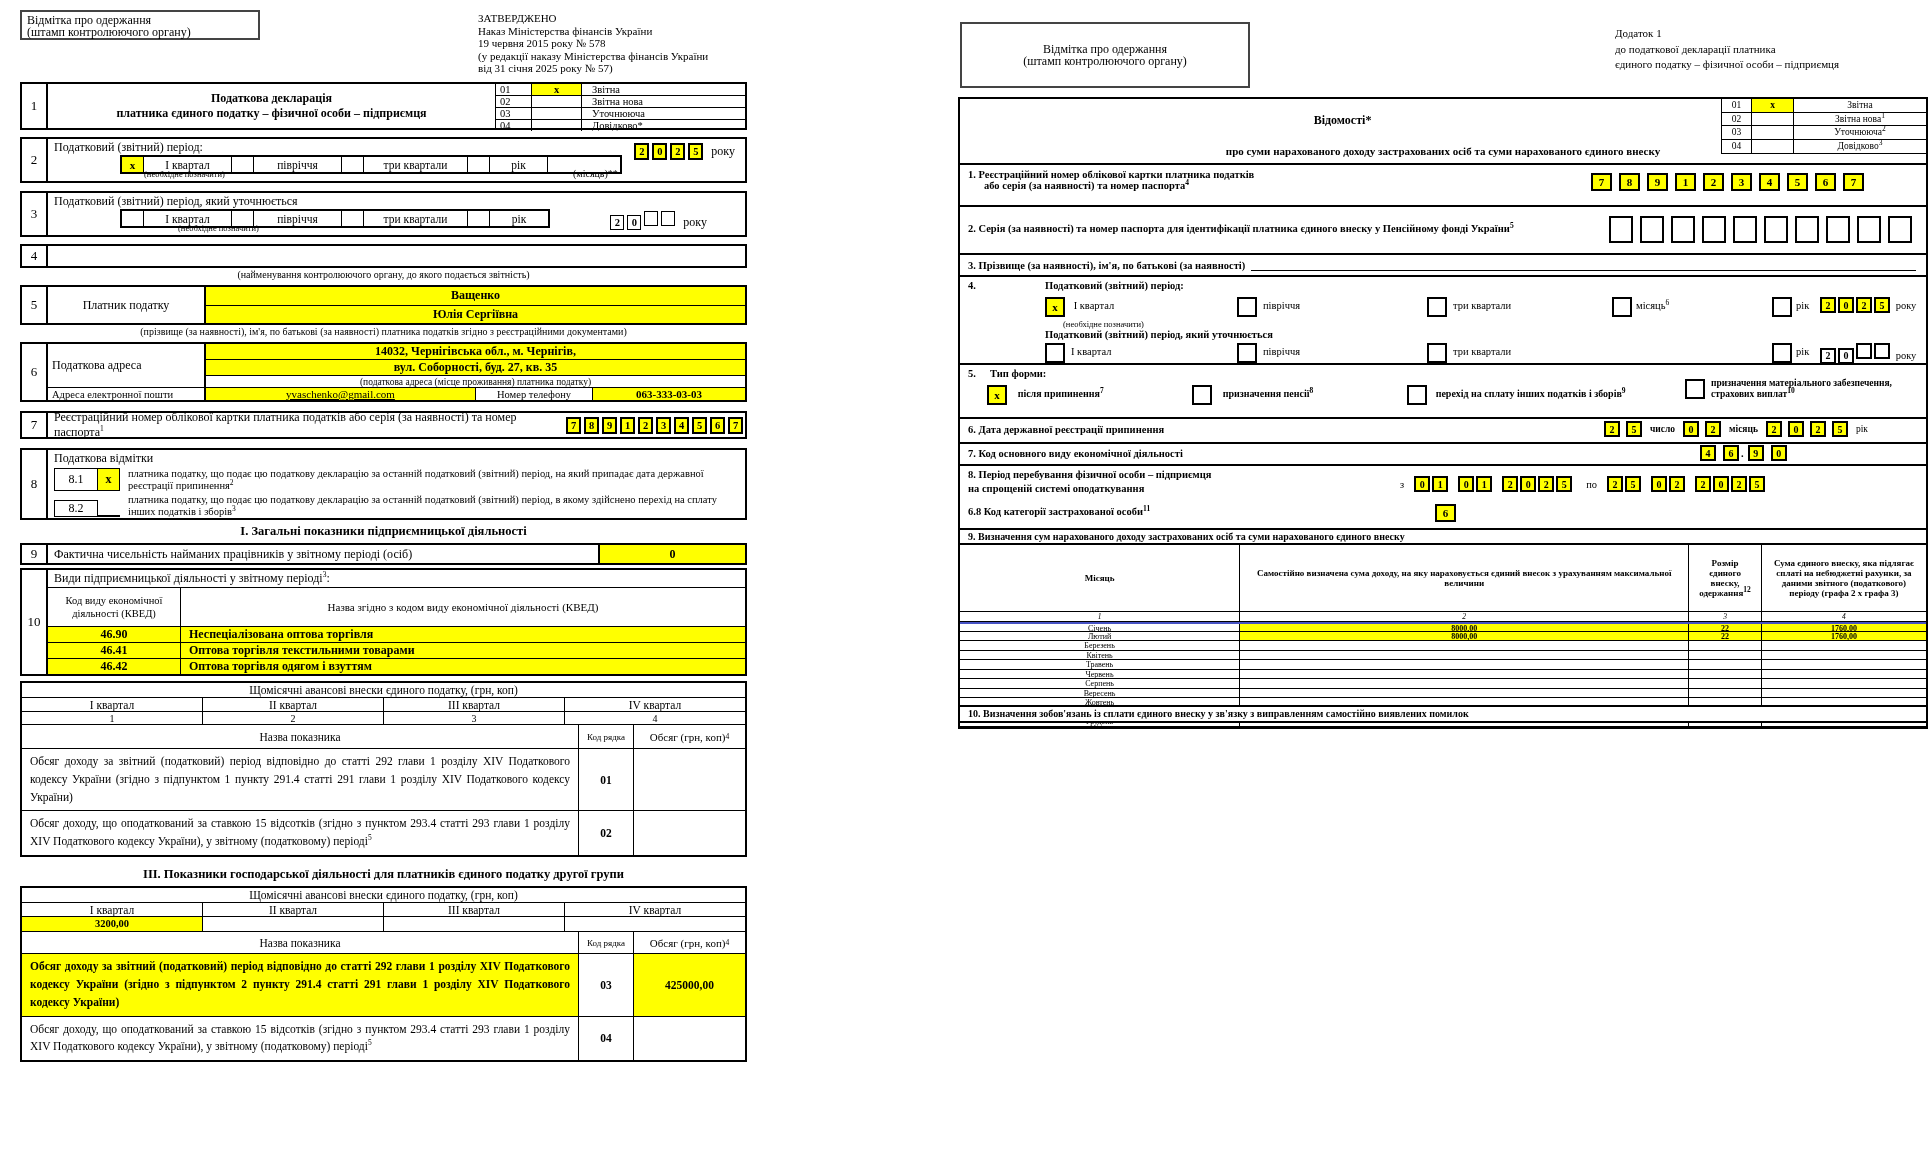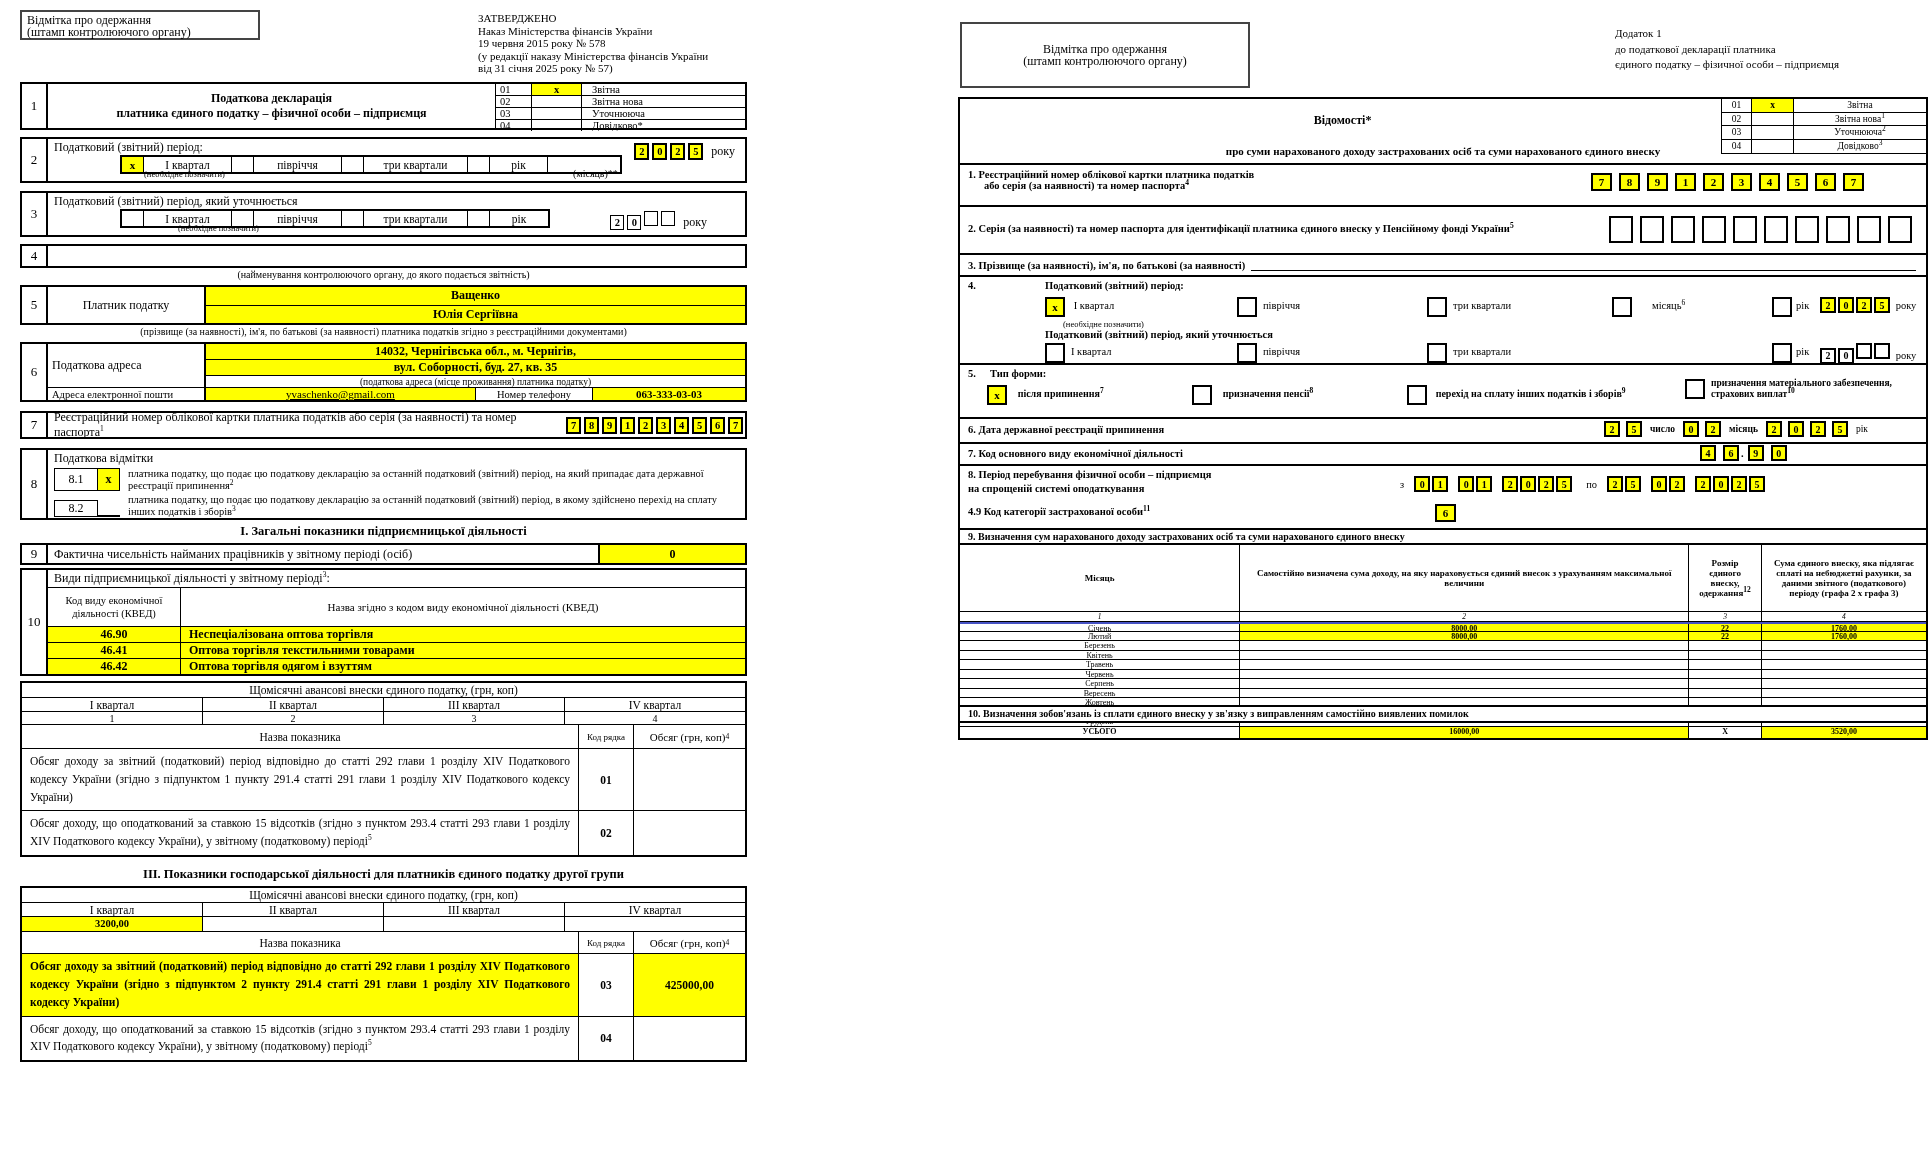--- a/index.html
+++ b/index.html
@@ -418,21 +418,21 @@
 
     <div class="rfield" style="height:88px">
       <div class="b" style="position:absolute;left:8px;top:3px">4.</div>
       <div class="b" style="position:absolute;left:85px;top:3px">Податковий (звітний) період:</div>
       <div style="position:absolute;left:85px;top:20px">
         <span class="rcb on">x</span>
         <span style="margin:0 0 0 6px">І квартал</span>
       </div>
       <div style="position:absolute;left:277px;top:20px"><span class="rcb"></span><span style="margin-left:6px">півріччя</span></div>
       <div style="position:absolute;left:467px;top:20px"><span class="rcb"></span><span style="margin-left:6px">три квартали</span></div>
-      <div style="position:absolute;left:652px;top:20px"><span class="rcb"></span><span style="margin-left:20px"><span>місяць</span><sup>6</sup></span></div>
+      <div style="position:absolute;left:652px;top:20px"><span class="rcb"></span><span style="margin-left:4px"><span>місяць</span><sup>6</sup></span></div>
       <div style="position:absolute;left:812px;top:20px"><span class="rcb"></span><span style="margin-left:4px">рік</span></div>
       <div style="position:absolute;left:858px;top:20px;white-space:nowrap">
         <span class="rdg sm">2</span><span class="rdg sm">0</span><span class="rdg sm">2</span><span class="rdg sm">5</span>
         <span style="margin-left:3px">року</span>
       </div>
       <div style="position:absolute;left:103px;top:42px;font-size:8.5px">(необхідне позначити)</div>
       <div class="b" style="position:absolute;left:85px;top:52px">Податковий (звітний) період,  який уточнюється</div>
       <div style="position:absolute;left:85px;top:66px"><span class="rcb"></span><span style="margin-left:6px">І квартал</span></div>
       <div style="position:absolute;left:277px;top:66px"><span class="rcb"></span><span style="margin-left:6px">півріччя</span></div>
       <div style="position:absolute;left:467px;top:66px"><span class="rcb"></span><span style="margin-left:6px">три квартали</span></div>
@@ -517,21 +517,21 @@
         <span class="grp">
             <span class="rdg sm">2</span>
             <span class="rdg sm">0</span>
             <span class="rdg sm">2</span>
             <span class="rdg sm">5</span>
           </span>
       </div>
     </div>
 
     <div style="position:relative;height:26px">
-      <div class="b" style="position:absolute;left:8px;top:4px"><span>4.9 Код категорії застрахованої особи</span><sup>11</sup></div>
+      <div class="b" style="position:absolute;left:8px;top:4px"><span>6.8 Код категорії застрахованої особи</span><sup>11</sup></div>
       <span class="rdg" style="position:absolute;left:468px;top:2px">6</span>
     </div>
 
     <div class="rfield" style="height:15px">
       <div class="b" style="padding:1px 0 0 8px;font-size:10px">9. Визначення сум нарахованого доходу застрахованих  осіб та суми нарахованого єдиного внеску</div>
     </div>
 
     <div id="t9">
       <div class="t9h">
         <div class="cM">Місяць</div>
@@ -606,25 +606,19 @@
         <div class="cI"></div>
         <div class="cR"></div>
         <div class="cS"></div>
       </div>
       <div class="t9r">
         <div class="cM">Грудень</div>
         <div class="cI"></div>
         <div class="cR"></div>
         <div class="cS"></div>
       </div>
-      <div class="t9r" style="border-bottom:0;height:11px;line-height:10px">
-        <div class="cM b">УСЬОГО</div>
-        <div class="cI y t9v">16000,00</div>
-        <div class="cR b">X</div>
-        <div class="cS y t9v">3520,00</div>
-      </div>
     </div>
   </div>
 
   <div style="position:absolute;left:183px;top:705px;width:970px;border:2px solid #000;background:#fff">
     <div class="b" style="padding:1px 0 2px 8px;font-size:10px">10. Визначення зобов'язань із сплати єдиного внеску у зв'язку з виправленням самостійно виявлених помилок</div>
   </div>
 </div>
 
 </body></html>

